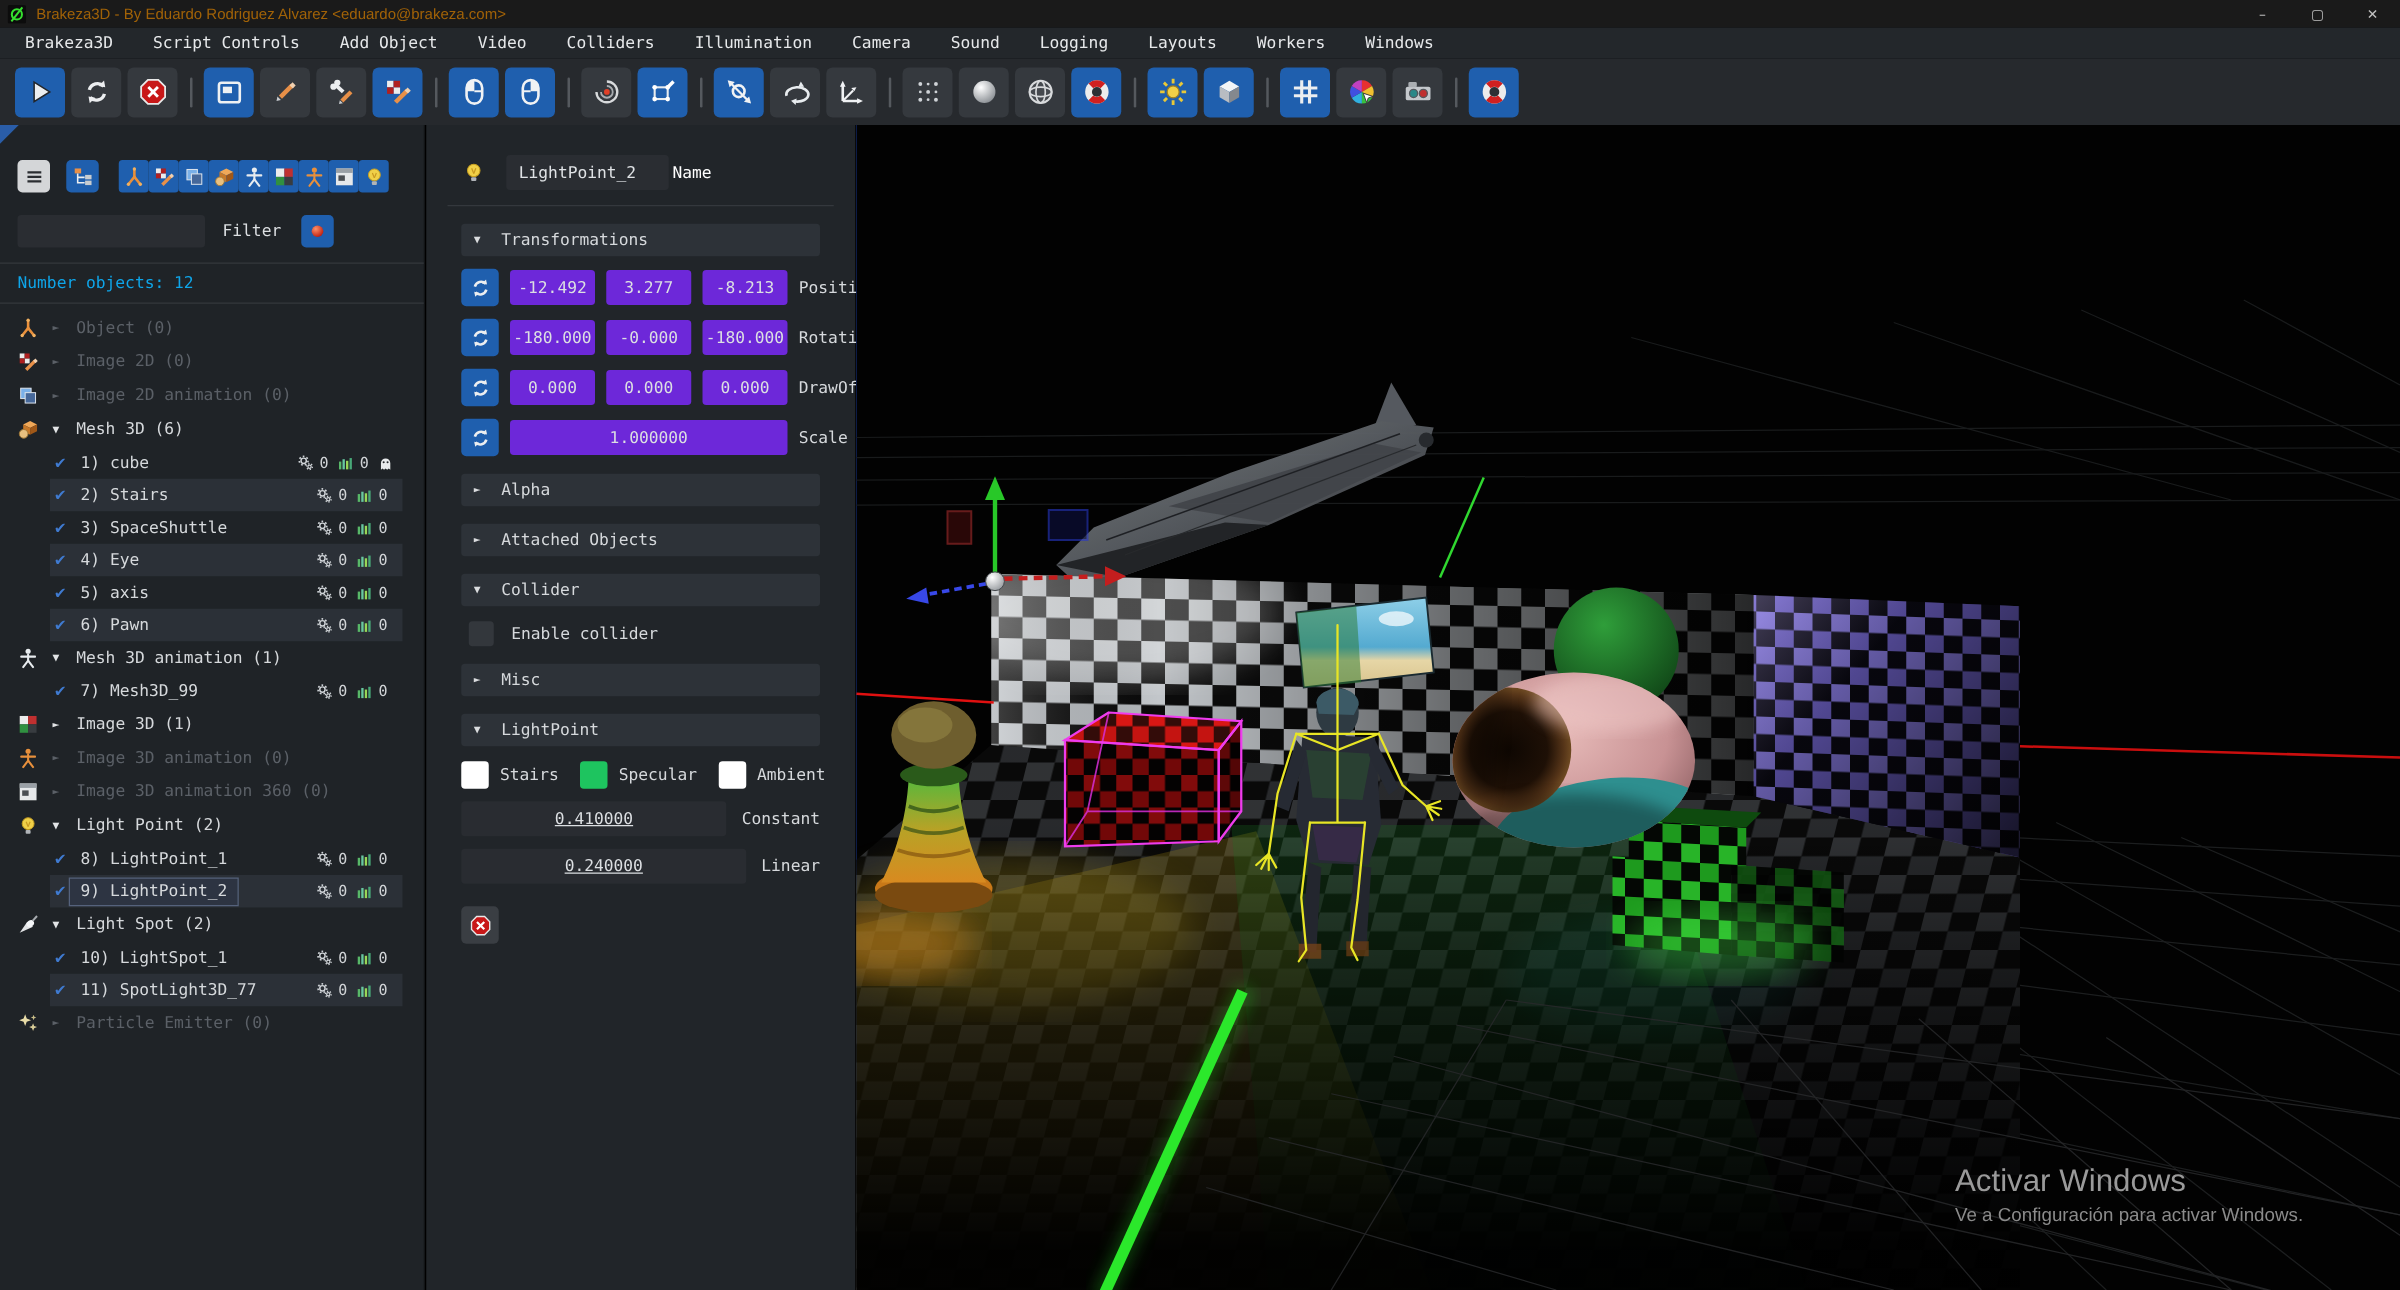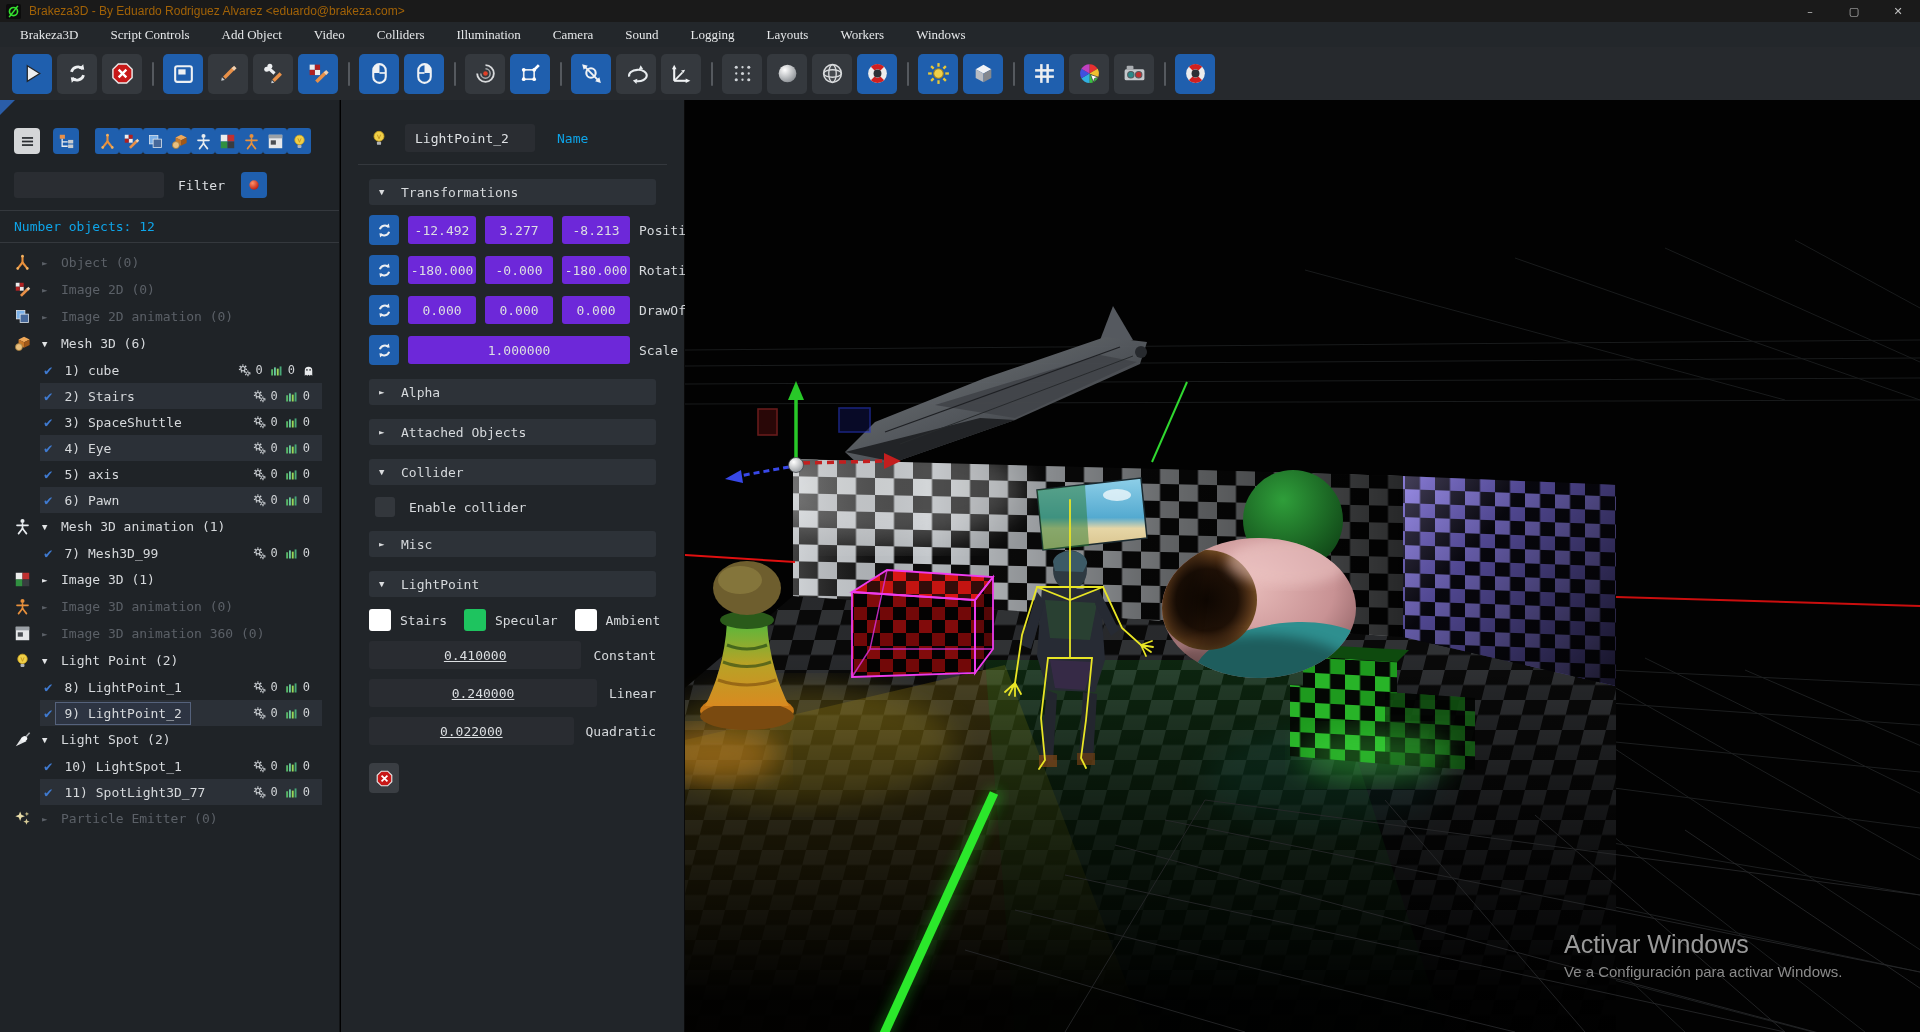--- a/index.html
+++ b/index.html
@@ -11,21 +11,21 @@
   .titlebar{position:absolute;left:0;top:0;width:1920px;height:22px;background:#1a1a1a;
             display:flex;align-items:center;padding-left:6px;box-sizing:border-box;}
   .titlebar .ic{width:15px;height:15px;}
   .apptitle{font-family:"Liberation Sans",sans-serif;font-size:12px;color:#a16207;margin-left:8px;}
   .wincontrols{position:absolute;right:0;top:0;height:22px;display:flex;}
   .winbtn{width:44px;height:22px;display:flex;align-items:center;justify-content:center;
           color:#c0c0c0;font-size:11px;font-family:"DejaVu Sans",sans-serif;}
   
   .menubar{position:absolute;left:0;top:22px;width:1920px;height:25px;background:#23272b;
            display:flex;align-items:center;padding-left:4px;box-sizing:border-box;}
-  .menu-item{padding:0 16px;color:#e6e8ea;font-size:13px;height:25px;line-height:25px;font-family:Liberation Serif, serif;}
+  .menu-item{padding:0 16px;color:#e6e8ea;font-size:13px;height:25px;line-height:25px;}
   
   .toolbar{position:absolute;left:0;top:47px;width:1920px;height:53px;background:#26292d;
            display:flex;align-items:center;padding-left:12px;box-sizing:border-box;}
   .tbtn{width:40px;height:40px;border-radius:5px;background:#35393e;display:flex;
         align-items:center;justify-content:center;margin-right:5px;flex:0 0 auto;}
   .tbtn.active{background:#1f5fae;}
   .tbtn .ic{width:25px;height:25px;}
   .tsep{width:2px;height:24px;background:#55595e;border-radius:1px;margin:0 9px 0 5px;flex:0 0 auto;}
   
   .sidebar{position:absolute;left:0;top:100px;width:340px;height:932px;background:#1f2327;
@@ -61,21 +61,21 @@
   .tbadges{display:flex;align-items:center;flex:0 0 auto;margin-left:6px;}
   .tbadges .ic{width:15px;height:15px;}
   .bcount{color:#d0d3d6;font-size:12px;margin:0 6px 0 4px;}
   
   .props{position:absolute;left:341px;top:100px;width:344px;height:932px;background:#212529;
          box-sizing:border-box;padding:0 28px;border-right:1px solid #0a0a0a;}
   .namerow{display:flex;align-items:center;margin-top:24px;}
   .namerow .ic{width:20px;height:20px;}
   .nameinput{width:130px;height:28px;background:#2a2d32;border:none;border-radius:3px;color:#dfe2e5;
              font-family:inherit;font-size:13px;padding:0 10px;box-sizing:border-box;margin-left:16px;outline:none;}
-  .namelabel{margin-left:22px;color:#0ea5e9;}
+  .namelabel{margin-left:3px;color:#ffffff;}
   .phr{border:none;border-top:1px solid #34383d;margin:12px -11px 0 -11px;}
   .section{background:#2d3238;height:26px;border-radius:3px;display:flex;align-items:center;
            padding-left:10px;margin-top:14px;}
   .section .tarrow{width:22px;font-size:9px;color:#dadcde;}
   .trow{display:flex;align-items:center;margin-top:10px;}
   .rbtn{width:30px;height:30px;background:#1f5fae;border-radius:4px;display:flex;align-items:center;
         justify-content:center;margin-right:9px;flex:0 0 auto;}
   .rbtn .ic{width:19px;height:19px;}
   .pfield{width:68px;height:28px;background:#6d28d9;border-radius:3px;display:flex;align-items:center;
           justify-content:center;color:#dcdfe2;margin-right:9px;flex:0 0 auto;}
@@ -917,24 +917,20 @@
       <span class="swlabel">Ambient</span>
     </div>
 
   <div class="lprow">
     <div class="lpfield">0.410000</div>
     <span class="plabel">Constant</span>
   </div>
   <div class="lprow">
     <div class="lpfield">0.240000</div>
     <span class="plabel">Linear</span>
-  </div>
-  <div class="lprow">
-    <div class="lpfield">0.022000</div>
-    <span class="plabel">Quadratic</span>
   </div>
 
   <div class="delbtn">
     <svg class="ic">
         <use href="#i-stop"></use>
       </svg>
   </div>
 </div>
 
 <div class="viewport">

